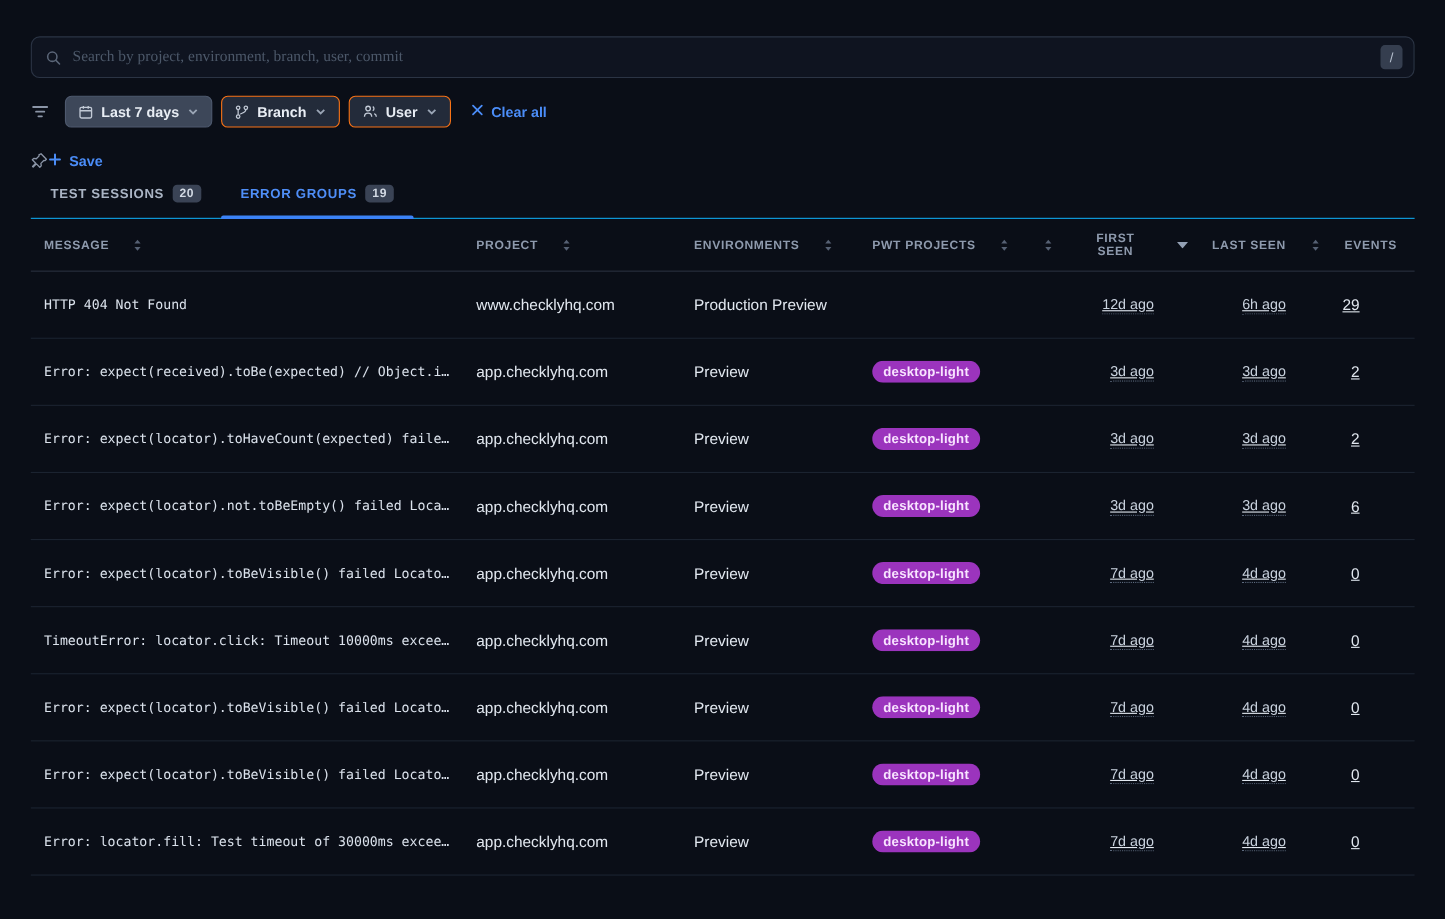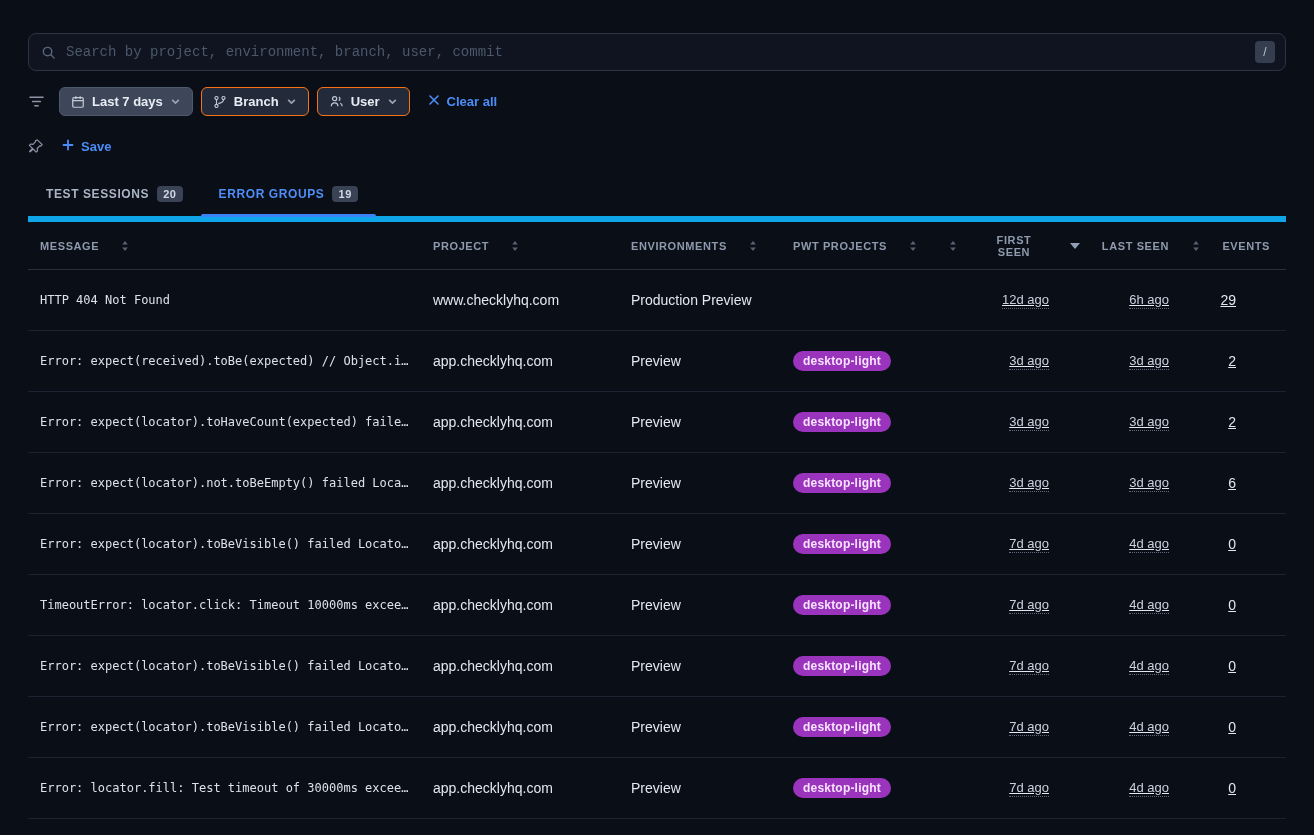--- a/index.html
+++ b/index.html
@@ -13,21 +13,21 @@
 
   
   .search-bar {
     display: flex; align-items: center; gap: 10px;
     height: 38px; padding: 0 10px 0 12px;
     background: #0f1420; border: 1px solid #2b3444; border-radius: 8px;
   }
   .search-bar .icon { color: #5b6678; display: flex; }
   .search-bar input {
     flex: 1; background: transparent; border: none; outline: none;
-    color: #cbd5e0; font-size: 14px; font-family: Liberation Mono, monospace;
+    color: #cbd5e0; font-size: 14px; font-family: Liberation Serif, serif;
   }
   .search-bar input::placeholder { color: #4c5869; }
   .kbd {
     min-width: 20px; height: 22px; padding: 0 5px;
     background: #353e4f; border-radius: 4px;
     display: grid; place-items: center;
     font-size: 12px; color: #b8c2d0;
   }
 
   
@@ -45,25 +45,25 @@
   .chip .chev { color: #9aa5b5; display: flex; }
   .link-btn {
     display: inline-flex; align-items: center; gap: 7px;
     background: none; border: none; cursor: pointer;
     color: #4b8df8; font-size: 13px; font-weight: 700;
     font-family: "Liberation Sans", sans-serif;
   }
   .clear-all { margin-left: 10px; }
 
   
-  .save-row { margin-top: 22px; display: flex; align-items: center; gap: 18px; }
+  .save-row { margin-top: 22px; display: flex; align-items: center; }
   .pin { color: #8b95a7; display: flex; cursor: pointer; }
 
   
-  .tabs { margin-top: 32px; display: flex; border-bottom: 6px solid #0ea5e9; }
+  .tabs { margin-top: 14px; display: flex; border-bottom: 1px solid #0ea5e9; }
   .tab {
     position: relative; padding: 0 18px 14px 18px;
     display: inline-flex; align-items: center; gap: 8px;
     font-size: 12px; font-weight: 700; letter-spacing: 0.6px;
     color: #aab4c4; cursor: pointer;
   }
   .tab .count {
     background: #3a4355; color: #d3dae4;
     border-radius: 4px; padding: 2px 6px; font-size: 11px; font-weight: 700;
   }

